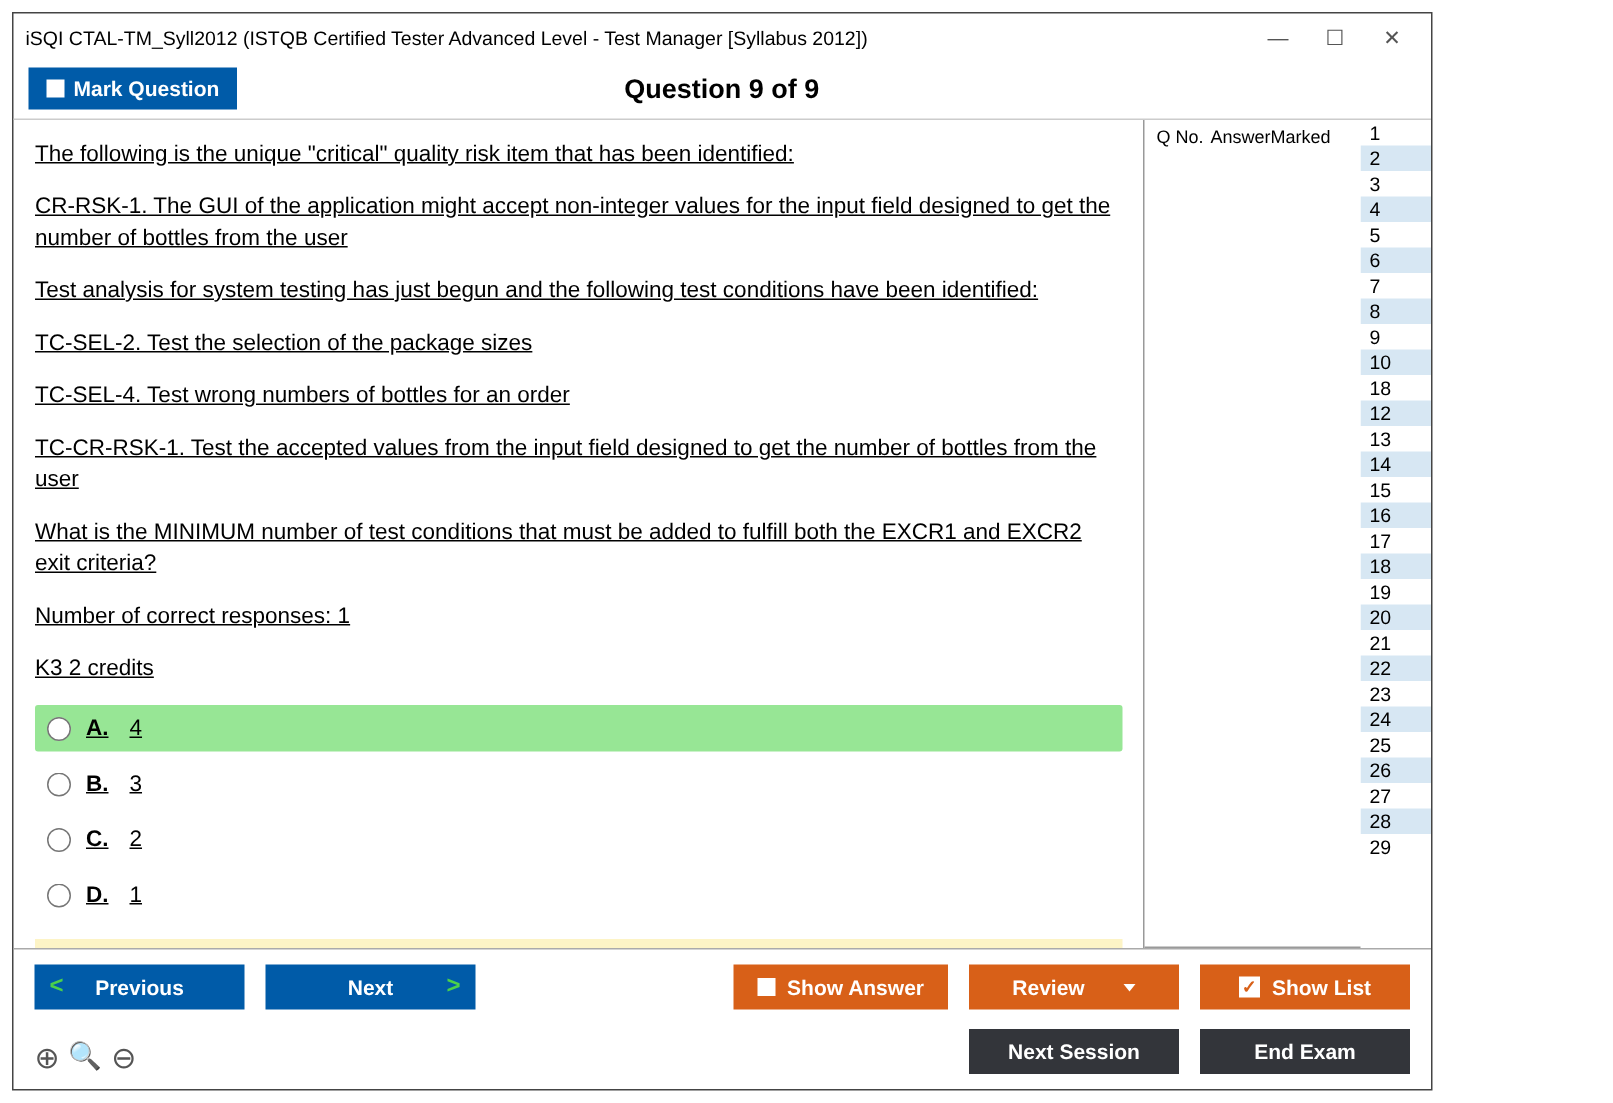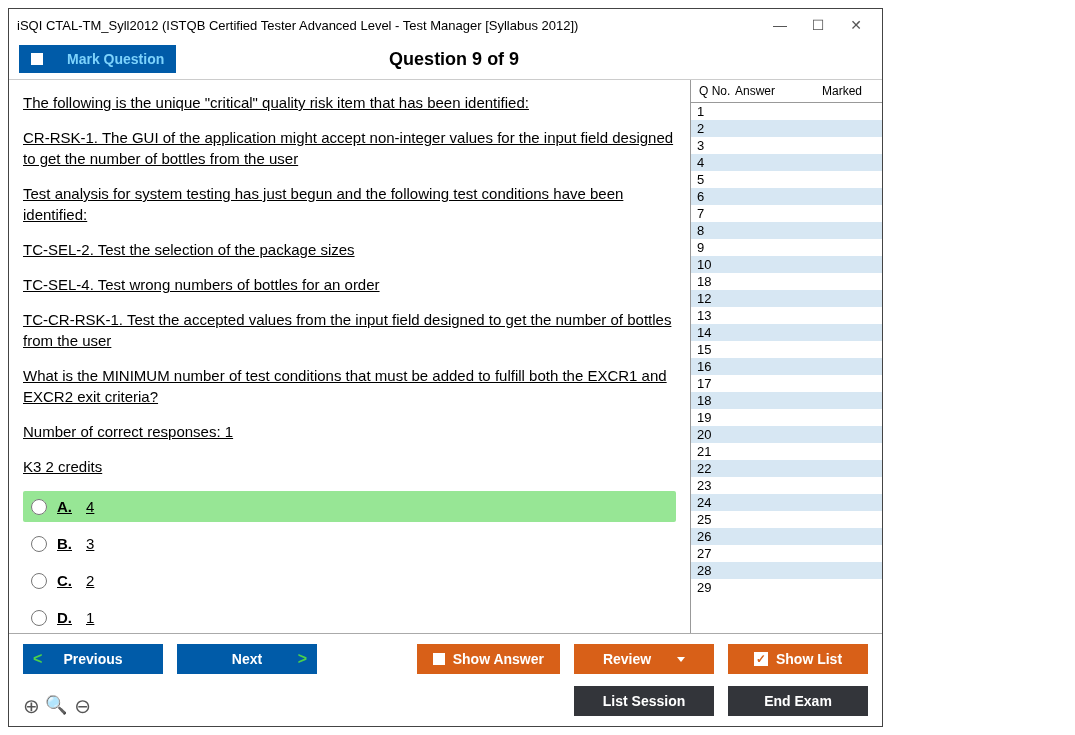--- a/index.html
+++ b/index.html
@@ -5,21 +5,21 @@
   * { box-sizing: border-box; }
   body {
     margin: 0;
     padding: 8px;
     background: #fff;
     font-family: Arial, Helvetica, sans-serif;
     font-size: 14px;
     color: #000;
   }
   .window {
-    width: 875px;
+    width: 947px;
     height: 719px;
     border: 1px solid #444;
     background: #fff;
     display: flex;
     flex-direction: column;
     position: relative;
   }
   .titlebar {
     display: flex;
     align-items: center;
@@ -35,28 +35,28 @@
     font-size: 14px;
   }
   .headerbar {
     display: flex;
     align-items: center;
     padding: 8px 10px 6px 10px;
     border-bottom: 1px solid #ccc;
   }
   .mark-btn {
     background: #005ba8;
-    color: #7dd3fc;
+    color: #ffffff;
     border: none;
     padding: 6px 12px;
     font-size: 14px;
     font-weight: bold;
     display: flex;
     align-items: center;
-    gap: 24px;
+    gap: 6px;
     cursor: pointer;
   }
   .mark-btn .box {
     width: 12px; height: 12px; background: #fff; display:inline-block;
   }
   .qnum {
     flex: 1;
     text-align: center;
     font-size: 18px;
     font-weight: bold;
@@ -91,21 +91,21 @@
   .answer-box {
     background: #fdf4c6;
     padding: 18px 12px;
     font-weight: bold;
     font-size: 15px;
   }
   .side {
     width: 192px;
     border-left: 1px solid #999;
     display: flex;
-    flex-direction: column;
+    flex-direction: row;
   }
   .side-head {
     display: flex;
     font-size: 12px;
     padding: 4px 4px;
     border-bottom: 1px solid #999;
   }
   .side-head div:nth-child(1){ width:40px; padding-left:4px;}
   .side-head div:nth-child(2){ flex:1; }
   .side-head div:nth-child(3){ width:56px; }
@@ -293,21 +293,21 @@
       </button>
     </div>
     <div class="btnrow" style="margin-top:10px">
       <div class="zoomrow">
         <span class="zoom-icon">⊕</span>
         <span class="zoom-icon" style="font-size:18px">🔍</span>
         <span class="zoom-icon">⊖</span>
       </div>
       <div class="spacer"></div>
       <button class="btn dark">
-        <span>List Session</span>
+        <span>Next Session</span>
       </button>
       <button class="btn dark">
         <span>End Exam</span>
       </button>
     </div>
   </div>
 
 </div>
 
 </body></html>

